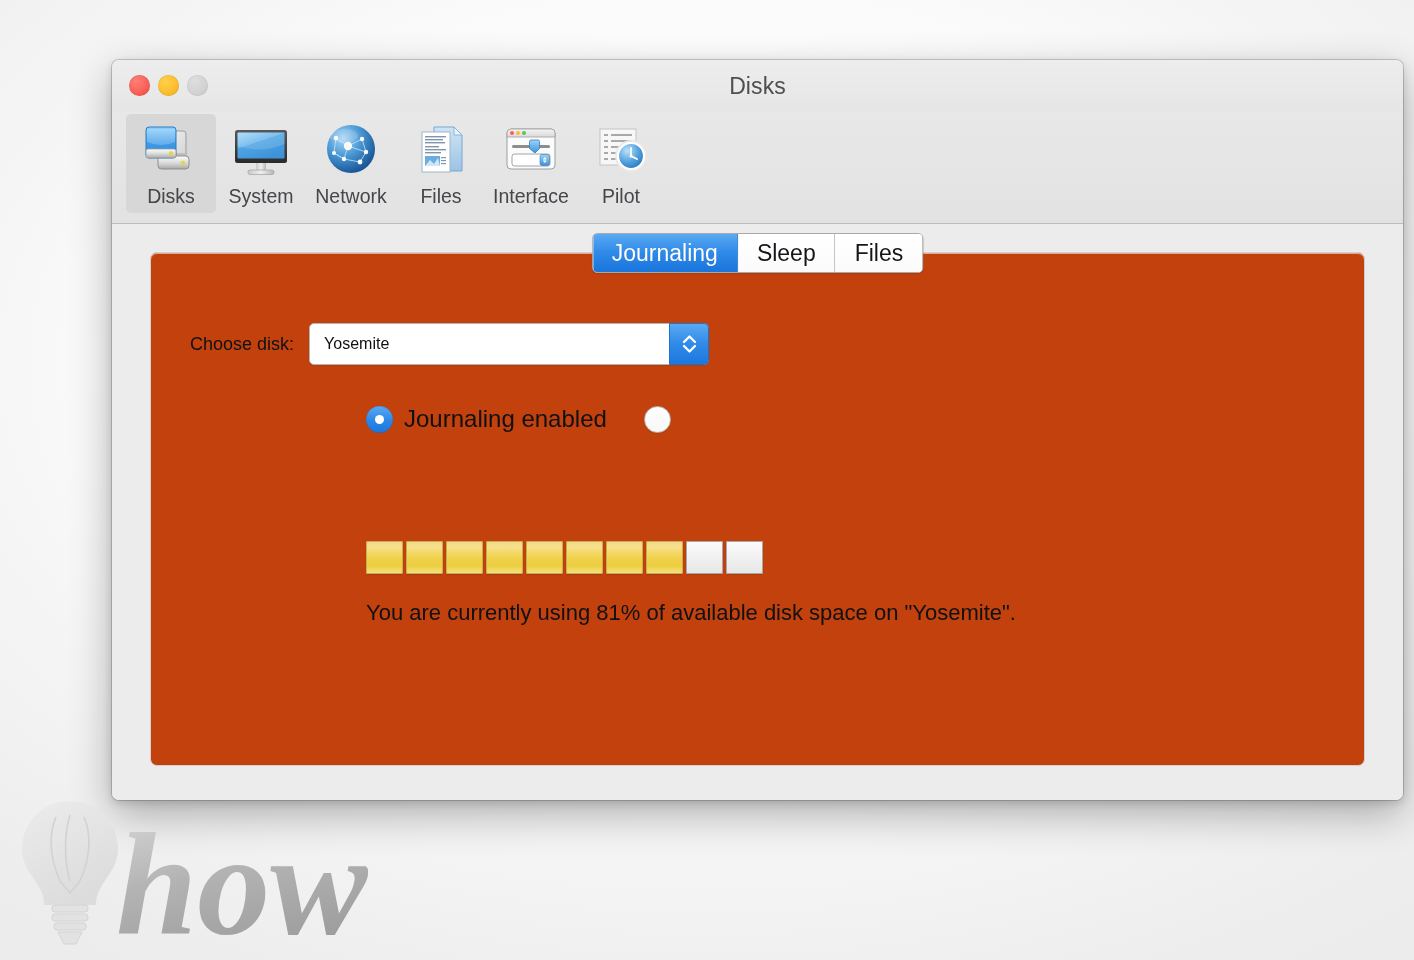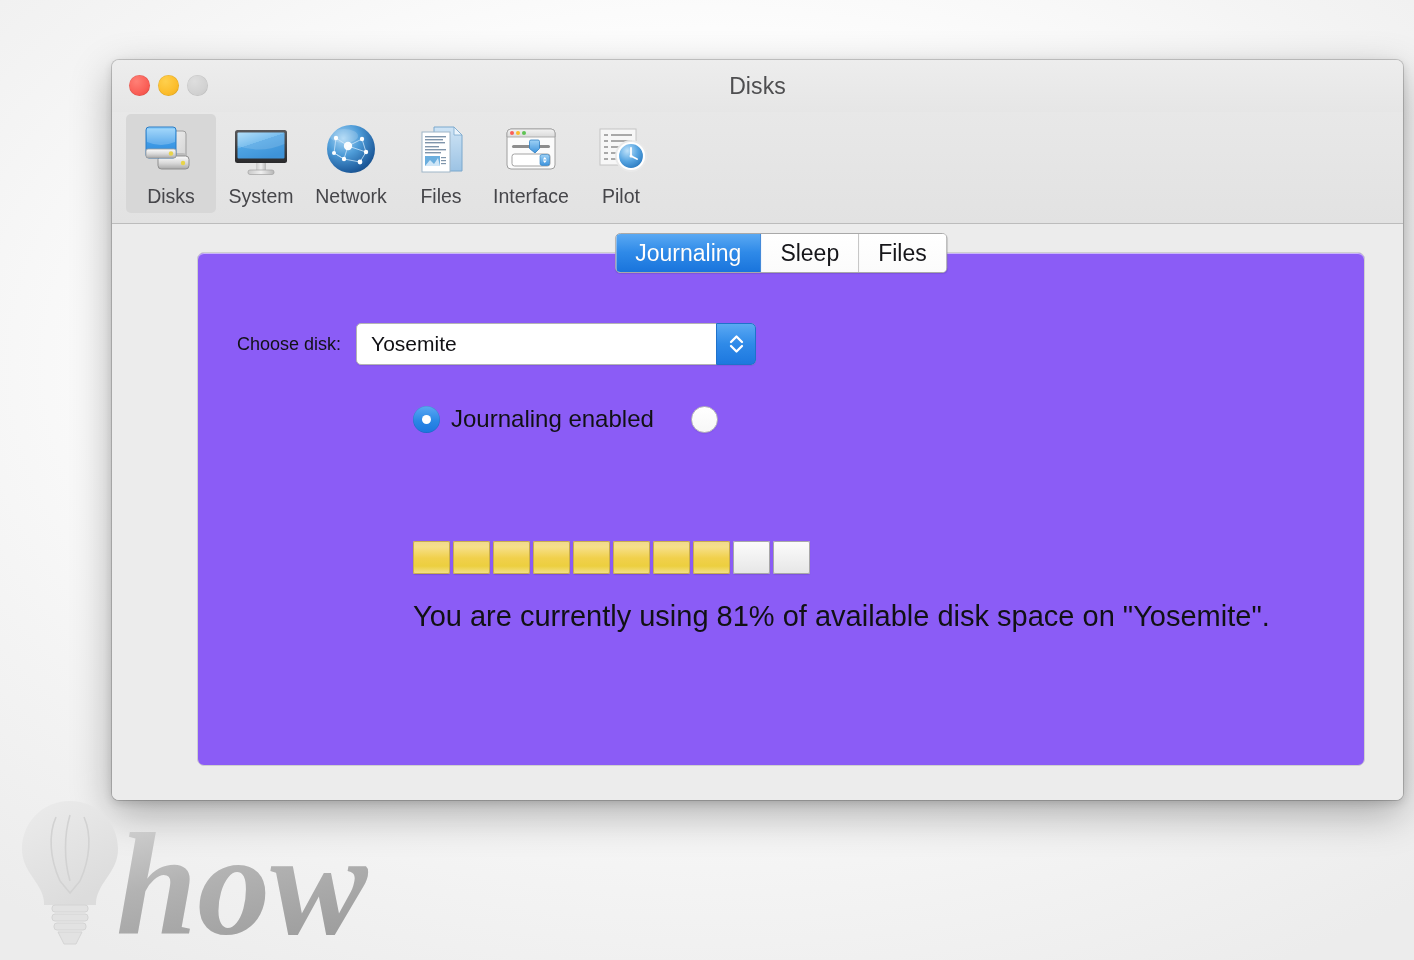--- a/index.html
+++ b/index.html
@@ -122,24 +122,23 @@
   .content {
     position: relative;
     height: calc(100% - 164px);
     background: #ececec;
     padding: 28px 38px 34px 38px;
   }
   .panel {
     position: relative;
     height: 100%;
     border-radius: 7px;
-    background: #8b5cf6;
+    background: #c2410c;
     border: 1px solid #cfcfcf;
     box-shadow: inset 0 1px 0 rgba(255,255,255,0.55);
-    margin-left: 47px;
   }
 
   
   .tabbar {
     position: absolute;
     left: 50%;
     transform: translateX(-50%);
     top: -20px;
     display: flex;
     height: 40px;
@@ -189,21 +188,21 @@
     border-radius: 5px;
     background: #ffffff;
     border: 1px solid #b4b4b4;
     box-shadow: 0 1px 1px rgba(0,0,0,0.07);
     display: flex;
     align-items: center;
     padding-left: 14px;
     cursor: default;
   }
   .popup-value {
-    font-size: 21px;
+    font-size: 16px;
     color: #101014;
   }
   .popup-stepper {
     position: absolute;
     right: -1px;
     top: -1px;
     bottom: -1px;
     width: 40px;
     border-radius: 0 5px 5px 0;
     background: linear-gradient(to bottom, #5aa9f3 0%, #2f8ae8 50%, #1d78df 100%);
@@ -280,21 +279,21 @@
   .seg.full {
     background: linear-gradient(to bottom, #f0d88f 0%, #f6e08a 18%, #f1d04b 52%, #eccf3f 76%, #f4e290 100%);
     box-shadow: inset 0 0 0 1px #c9ae4e, 0 1px 1px rgba(0,0,0,0.13);
   }
   .seg.empty {
     background: linear-gradient(to bottom, #fcfcfc 0%, #f0f0f0 55%, #e6e6e6 100%);
     box-shadow: inset 0 0 0 1px #a8a8a8, 0 1px 1px rgba(0,0,0,0.10);
   }
   .capacity-note {
     margin-top: 26px;
-    font-size: 29px;
+    font-size: 22px;
     color: #111114;
     white-space: nowrap;
   }
 </style>
 </head>
 <body>
 
 <div class="desktop"></div>
 
 <div class="window">

